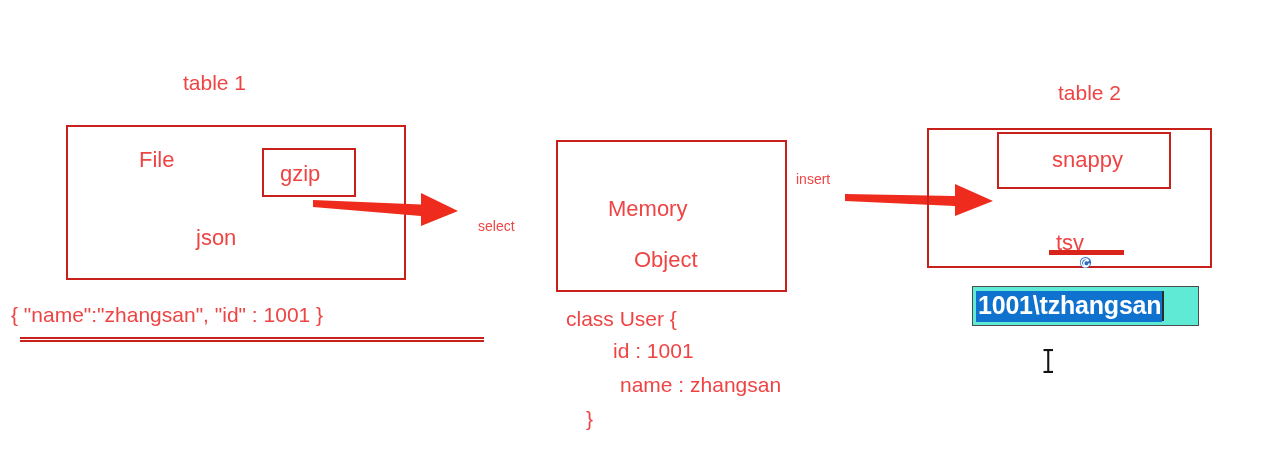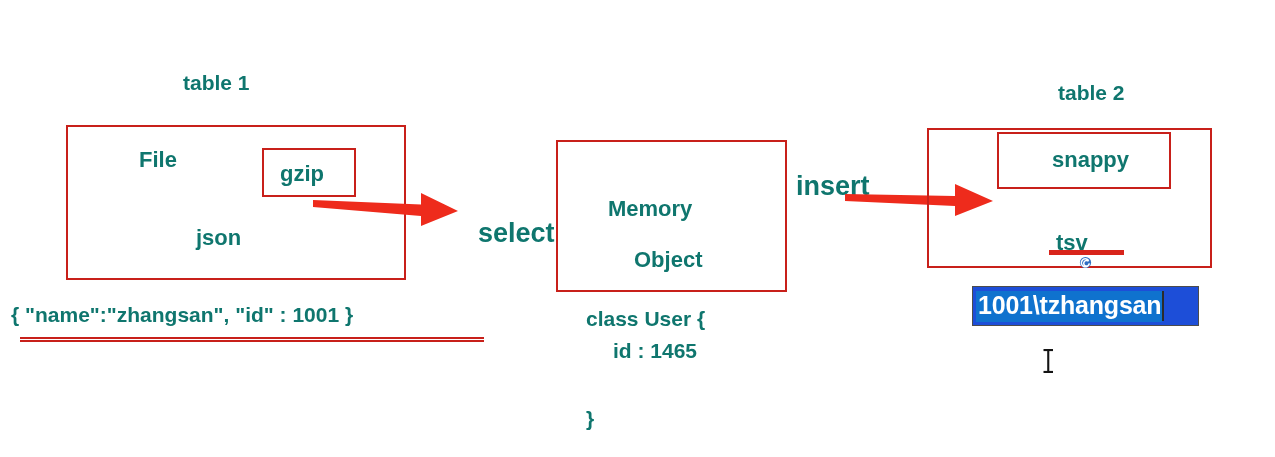--- a/index.html
+++ b/index.html
@@ -14,27 +14,27 @@
     position: relative;
     width: 1275px;
     height: 457px;
     background: #ffffff;
     overflow: hidden;
   }
   .abs { position: absolute; }
 
   
   .red-text {
-    color: #0f766e;
-    font-weight: bold;
+    color: #ef4444;
+    font-weight: normal;
     white-space: pre;
     line-height: 1.05;
   }
   .t-title { font-size: 21px; }
-  .t-label { font-size: 27px; }
+  .t-label { font-size: 14px; }
   .t-box   { font-size: 22px; }
   .t-code  { font-size: 21px; }
   .t-json  { font-size: 21px; }
 
   
   .red-box {
     border: 2.5px solid #C8201A;
     box-sizing: border-box;
     background: transparent;
   }
@@ -50,21 +50,21 @@
   .red-rule-solid {
     background: #D8241B;
     height: 5px;
   }
 
   
   .arrow { display: block; }
 
   
   .textbox {
-    background: #1d4ed8;
+    background: #5eead4;
     border: 1.5px solid #4c4c4c;
     box-sizing: border-box;
     display: flex;
     align-items: center;
     padding: 2px 3px;
   }
   .textbox-sel {
     background: #0F72CE;
     color: #ffffff;
     font-weight: bold;
@@ -116,24 +116,25 @@
   <div class="abs red-rule" style="left:20px; top:337px; width:464px;"></div>
 
   <div class="abs red-text t-label" style="left:478px; top:219px;">select</div>
 
   <div class="abs red-box" style="left:556px; top:140px; width:231px; height:152px;"></div>
 
   <div class="abs red-text t-box" style="left:608px; top:197px;">Memory</div>
 
   <div class="abs red-text t-box" style="left:634px; top:248px;">Object</div>
 
-  <div class="abs red-text t-code" style="left:586px; top:308px;">class User {</div>
+  <div class="abs red-text t-code" style="left:566px; top:308px;">class User {</div>
 
-  <div class="abs red-text t-code" style="left:613px; top:340px;">id : 1465</div>
+  <div class="abs red-text t-code" style="left:613px; top:340px;">id : 1001</div>
 
+  <div class="abs red-text t-code" style="left:620px; top:374px;">name : zhangsan</div>
 
   <div class="abs red-text t-code" style="left:586px; top:408px;">}</div>
 
   <div class="abs red-text t-label" style="left:796px; top:172px;">insert</div>
 
   <div class="abs" style="left:845px; top:182px; width:148px; height:34px;">
     <svg class="arrow" width="148" height="34" viewBox="0 0 148 34" xmlns="http://www.w3.org/2000/svg">
       <polygon points="0,12 110,14 110,2 148,19 110,34 110,24 0,19" fill="#EE2B1C"></polygon>
     </svg>
   </div>

